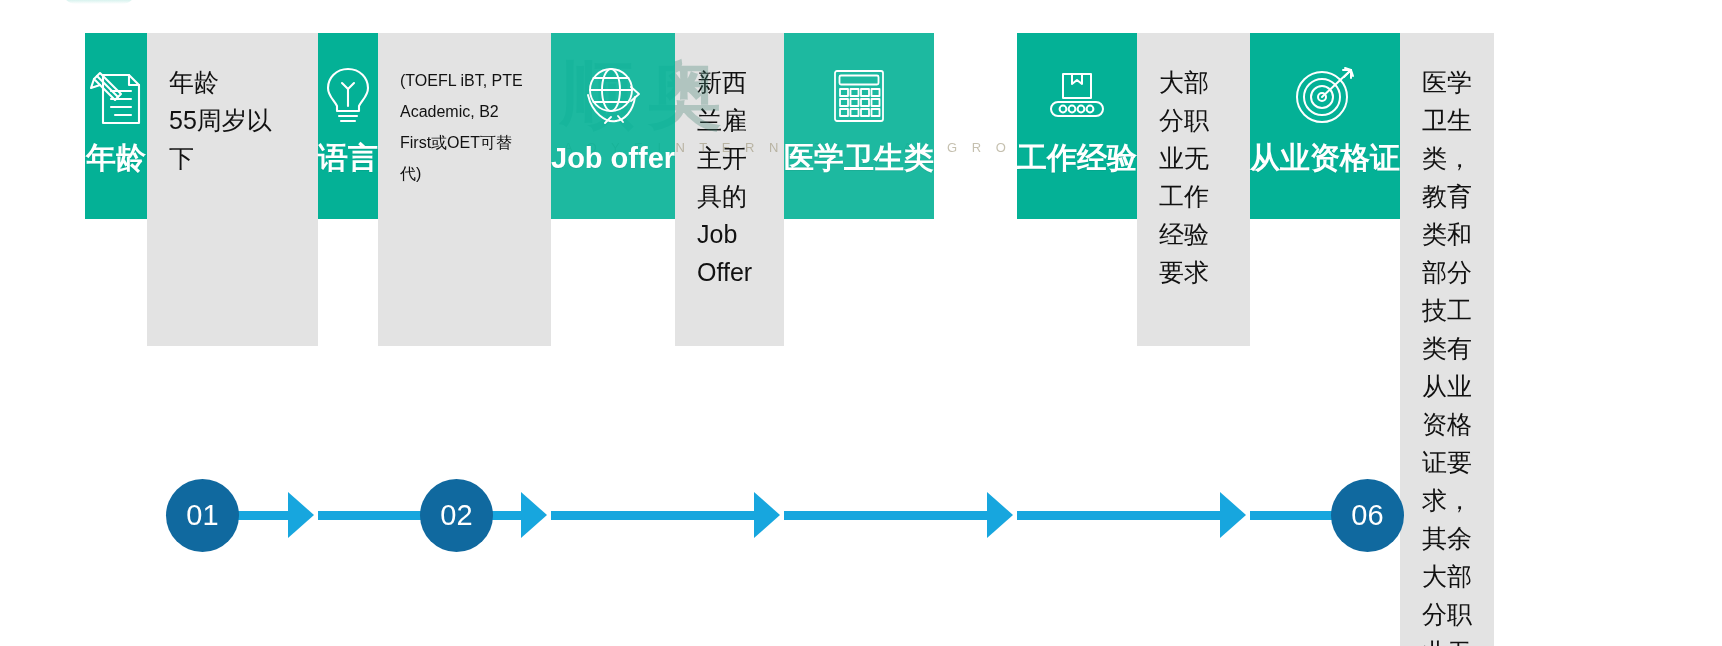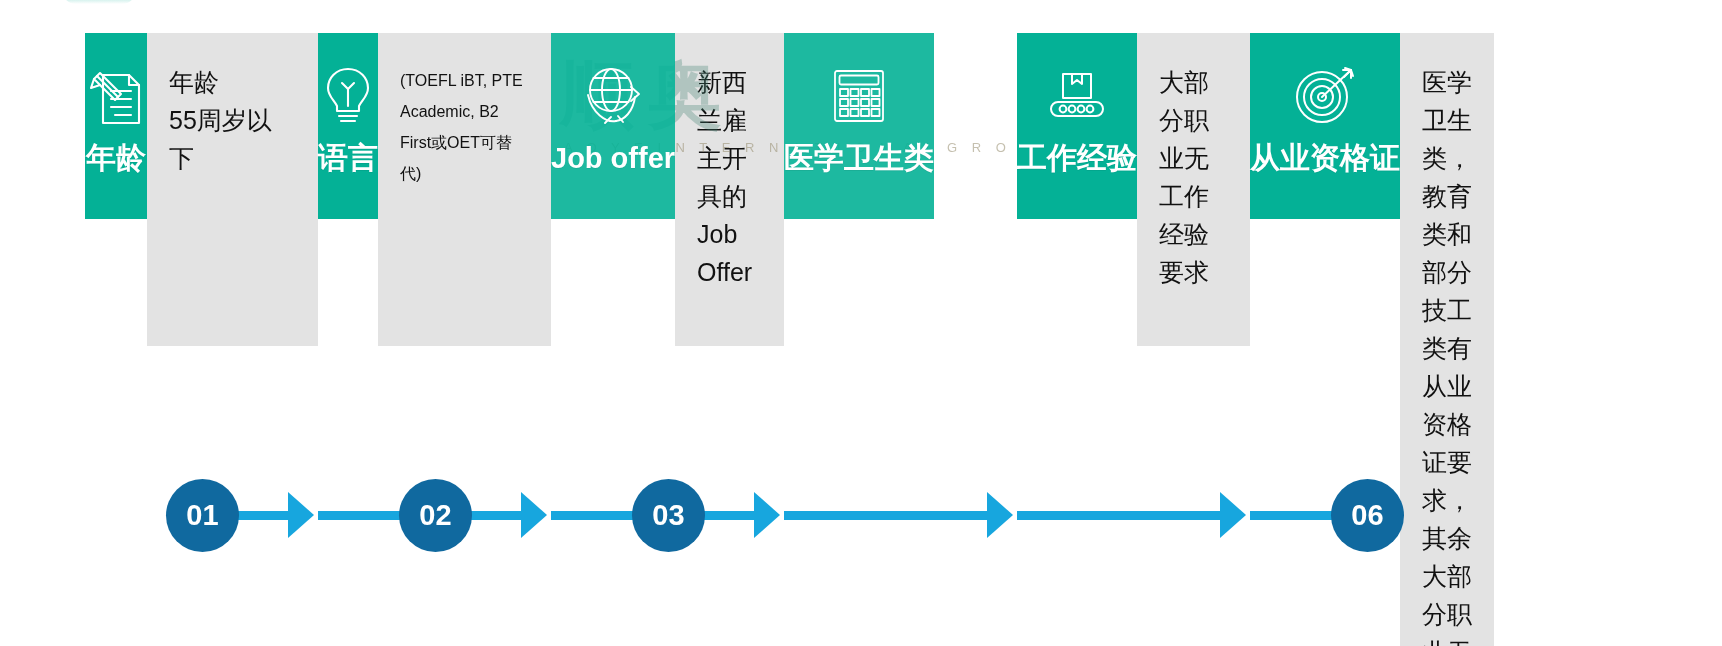--- a/index.html
+++ b/index.html
@@ -84,21 +84,21 @@
   .tl-arrow{
     position:absolute;top:492px;width:0;height:0;
     border-top:23px solid transparent;
     border-bottom:23px solid transparent;
     border-left:26px solid #17a6de;
   }
   .tl-circle{
     position:absolute;top:479px;width:73px;height:73px;border-radius:50%;
     background:#10699f;
     display:flex;align-items:center;justify-content:center;
-    color:#ffffff;font-size:29px;line-height:29px;font-weight:700;
+    color:#ffffff;font-size:29px;line-height:29px;font-weight:400;
   }
 </style>
 </head>
 <body>
 
 <div id="top-sliver"></div>
 
 <div id="watermark">
   <div class="wm-chars">顺奥</div>
   <div class="wm-sub">A O Y E   I N T E R N A T I O N A L   G R O U P</div>
@@ -244,16 +244,15 @@
 
   <div class="tl-line" style="left:899px;width:105px;"></div>
   <div class="tl-arrow" style="left:987px;"></div>
   <div class="tl-line" style="left:1017px;width:120px;"></div>
 
   <div class="tl-line" style="left:1132px;width:105px;"></div>
   <div class="tl-arrow" style="left:1220px;"></div>
   <div class="tl-line" style="left:1250px;width:120px;"></div>
 
   <div class="tl-circle" style="left:166px;">01</div>
-  <div class="tl-circle" style="left:399px;">02</div>
-  <div class="tl-circle" style="left:632px;">03</div>
+  <div class="tl-circle" style="left:420px;">02</div>
   <div class="tl-circle" style="left:1331px;">06</div>
 </div>
 
 </body></html>

